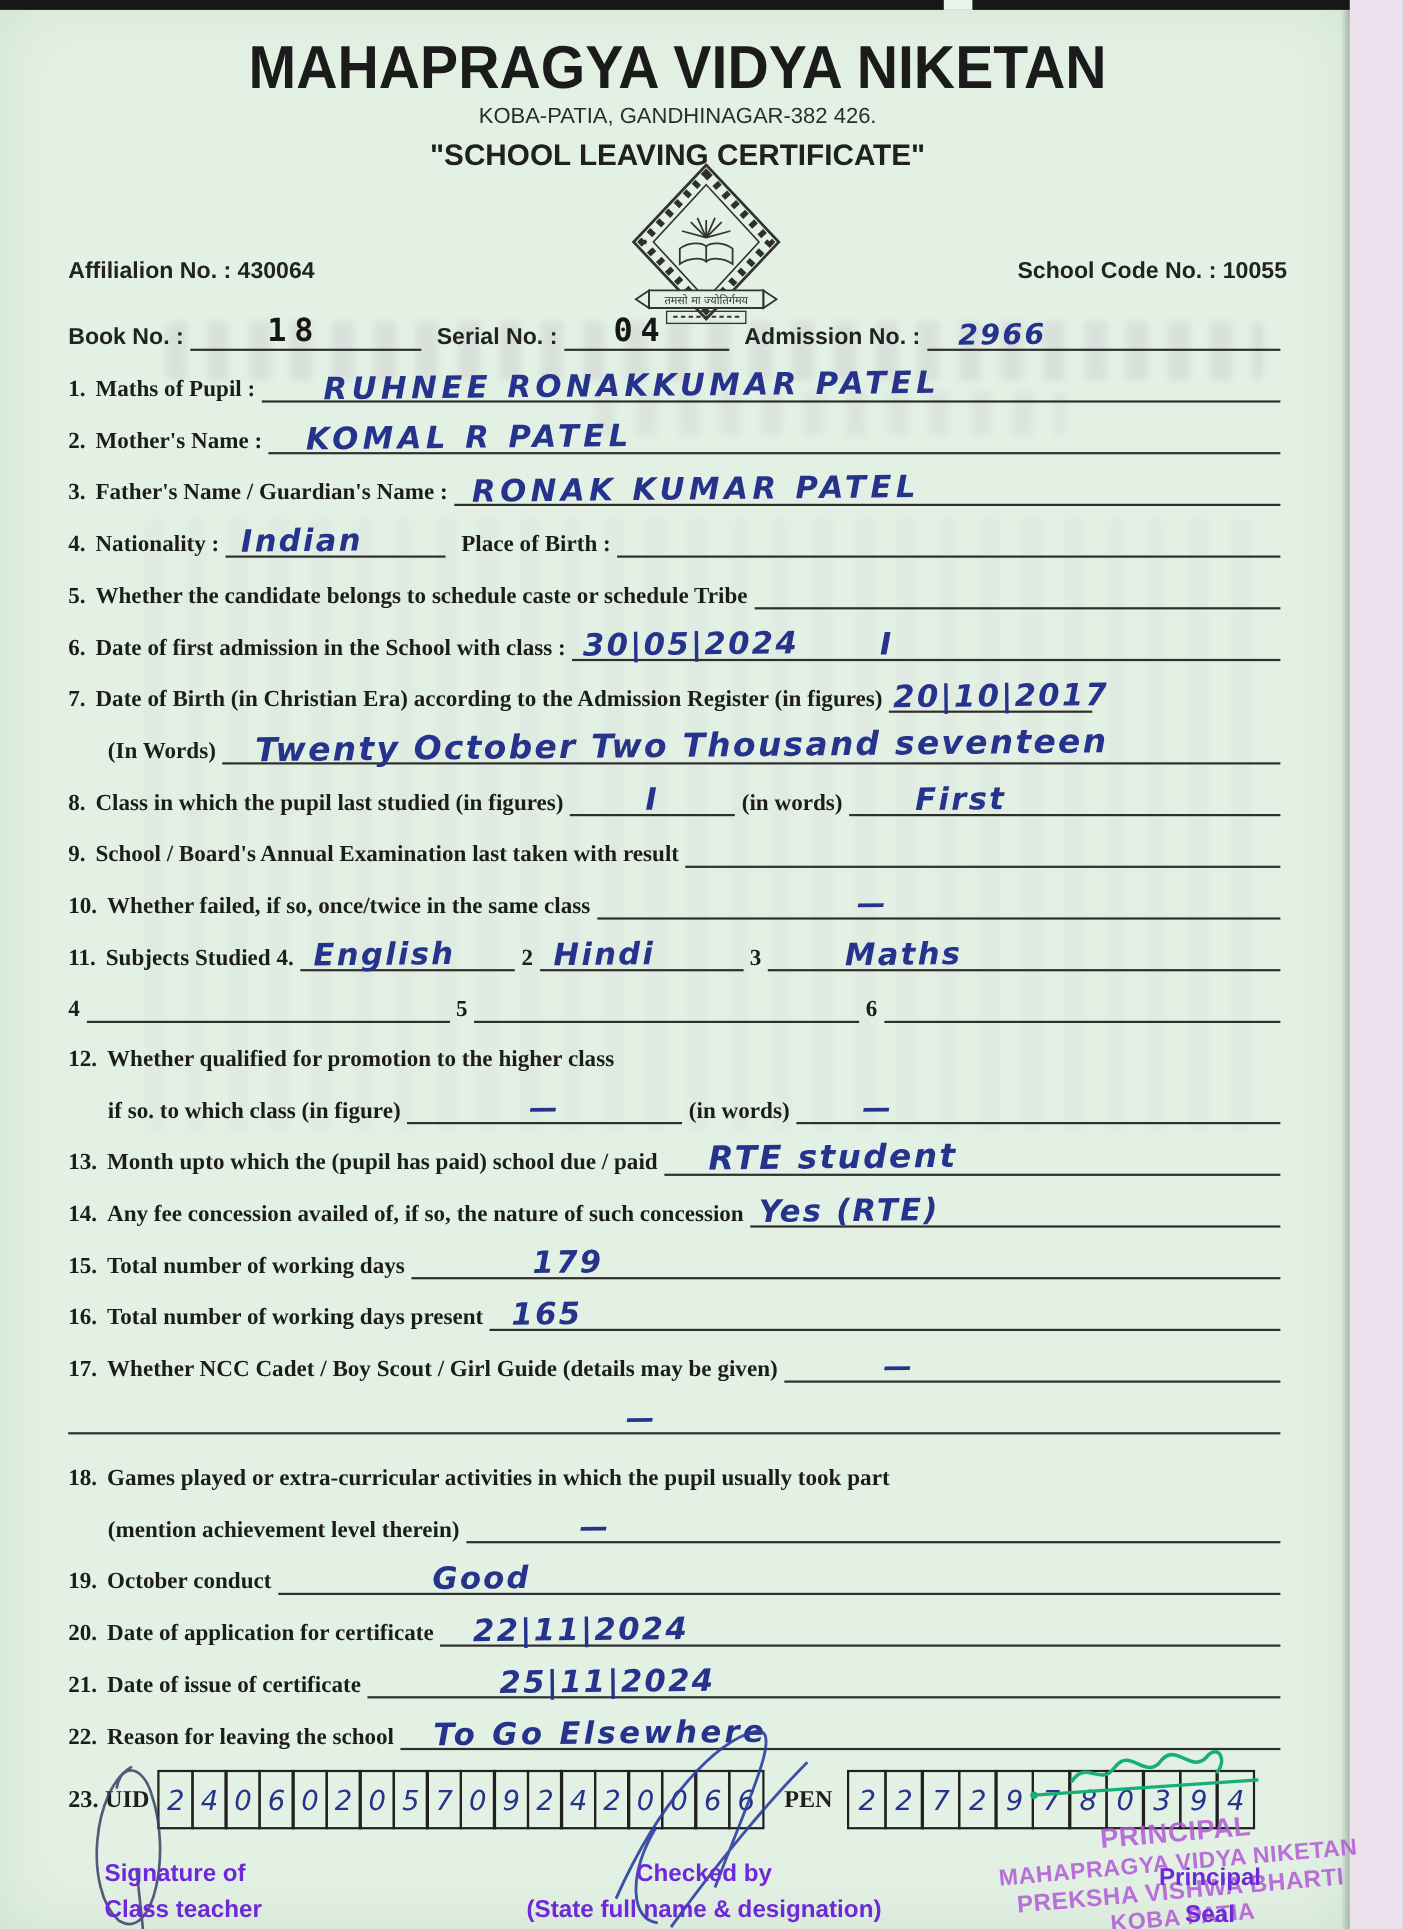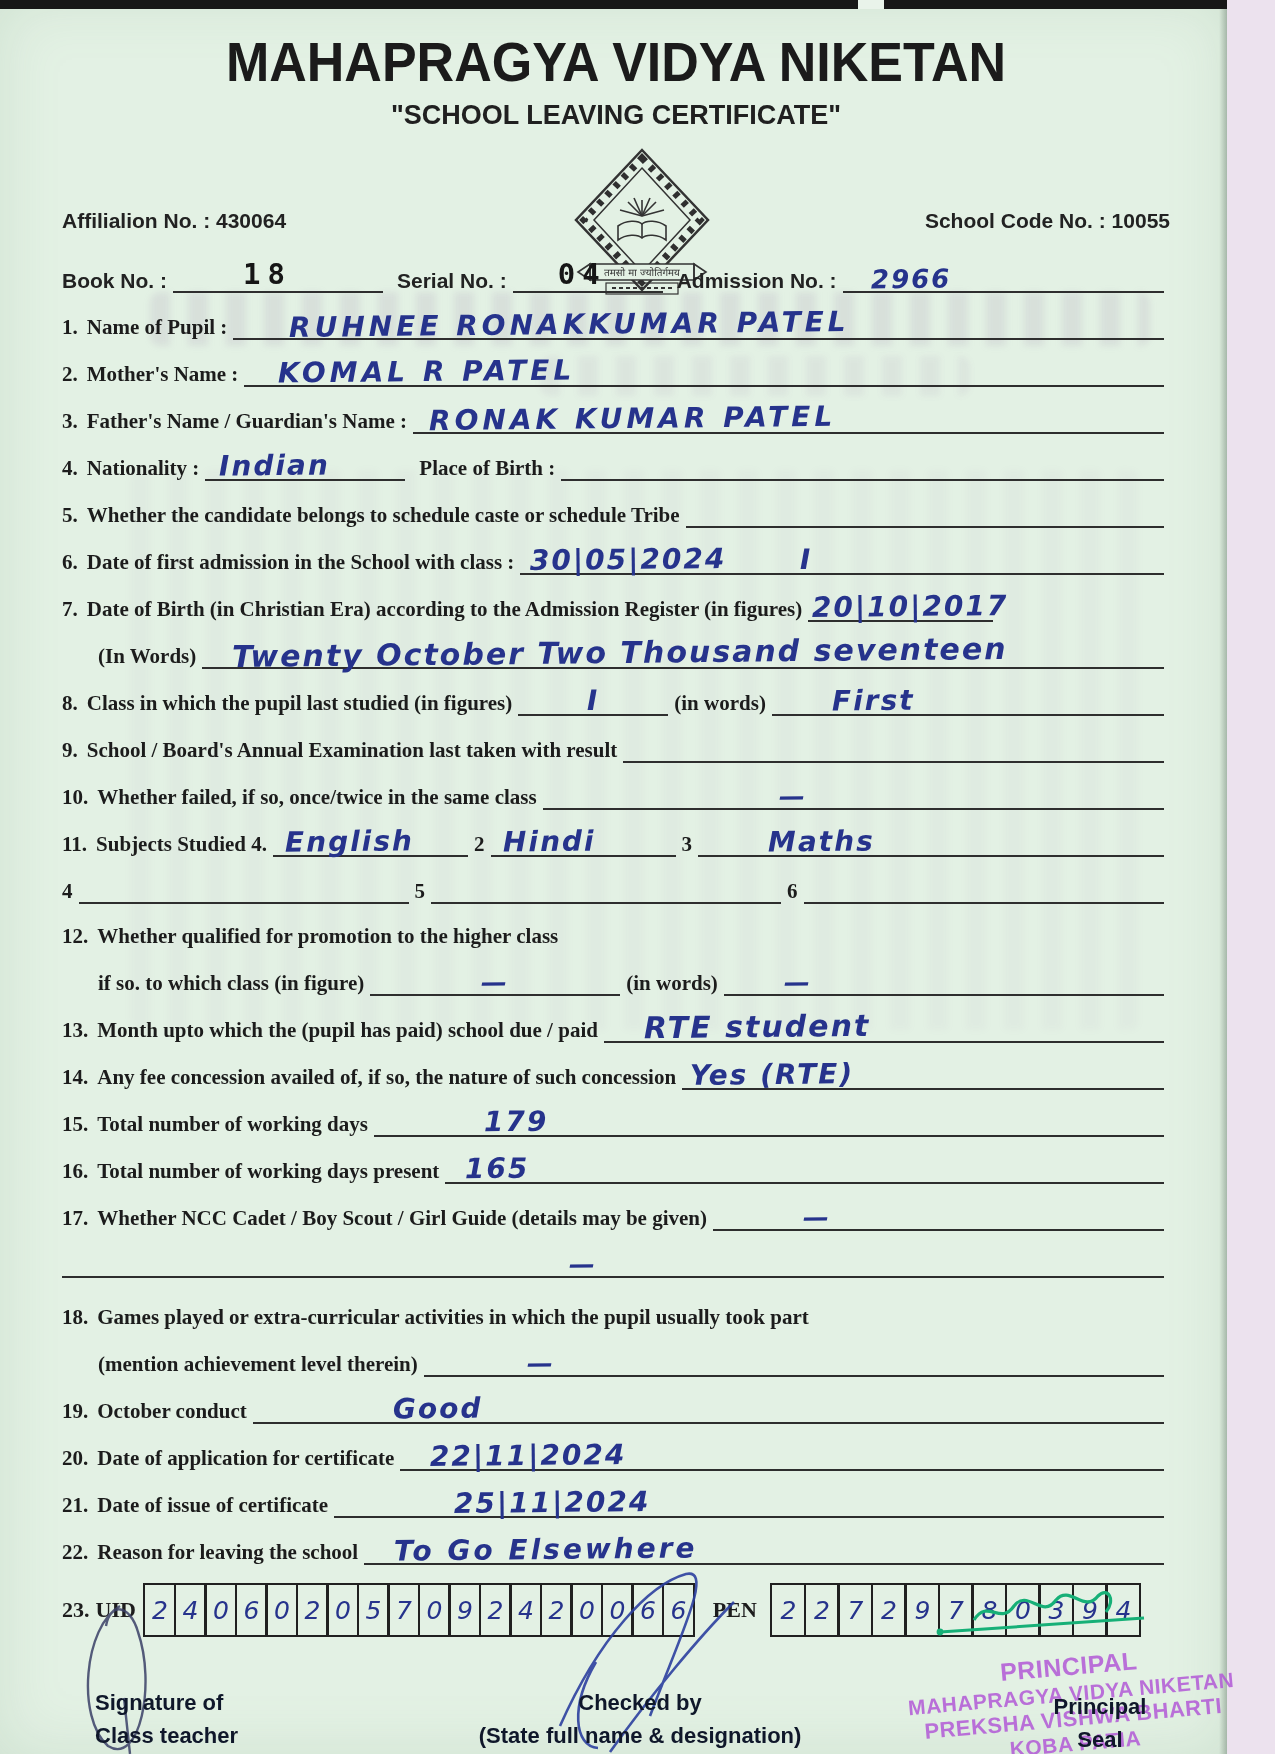--- a/index.html
+++ b/index.html
@@ -47,21 +47,21 @@
   .cells{display:flex;margin-left:10px;}
   .cell{width:29px;height:50px;border:2.5px solid #202020;margin-left:-2.5px;position:relative;
         display:flex;align-items:center;justify-content:center;
         font-family:"DejaVu Sans",sans-serif;font-style:italic;color:#26338c;font-size:25px;font-weight:500;}
   .pen-label{margin:0 6px 0 18px;font-family:"Liberation Serif",serif;}
 
   .ghost{position:absolute;filter:blur(3px);border-radius:10px;pointer-events:none;
          background:repeating-linear-gradient(90deg,rgba(145,115,160,.13) 0 20px,rgba(145,115,160,0) 20px 38px);}
 
   .footer-label{position:absolute;font-family:"Liberation Sans",sans-serif;font-weight:700;
-                font-size:22px;color:#0f172a;line-height:1.5;}
+                font-size:22px;color:#6d28d9;line-height:1.5;}
   .stamp{position:absolute;left:852px;top:1652px;width:440px;transform:rotate(-5deg);
          text-align:center;font-family:"Liberation Sans",sans-serif;font-weight:700;
          color:rgba(178,88,214,.85);line-height:1.18;letter-spacing:.5px;}
   .stamp .s1{font-size:25px;}
   .stamp .s2{font-size:21px;}
   .stamp .s3{font-size:22px;}
   .stamp .s4{font-size:21px;}
   svg text{font-family:"DejaVu Sans",sans-serif;}
 </style>
 </head>
@@ -98,20 +98,21 @@
       <polygon points="18,118 6,126 18,134" fill="none" stroke="#333" stroke-width="1.6"></polygon>
       <polygon points="122,118 134,126 122,134" fill="none" stroke="#333" stroke-width="1.6"></polygon>
       <text x="70" y="130" text-anchor="middle" font-size="10" fill="#333">तमसो मा ज्योतिर्गमय</text>
       <rect x="34" y="137" width="72" height="11" fill="none" stroke="#333" stroke-width="1.2"></rect>
       <line x1="40" y1="142" x2="100" y2="142" stroke="#333" stroke-width="1.8" stroke-dasharray="4 3"></line>
     </g>
   </svg>
 
   <div class="content">
     <div class="school-name">MAHAPRAGYA VIDYA NIKETAN</div>
+    <div class="address">KOBA-PATIA, GANDHINAGAR-382 426.</div>
     <div class="cert-title">"SCHOOL LEAVING CERTIFICATE"</div>
 
     <div class="affil-row">
       <span>Affilialion No. : 430064</span>
       <span>School Code No. : 10055</span>
     </div>
 
     <div class="book-row">
       <span>Book No. :</span>
       <span class="fill fx" style="width:210px;">
@@ -122,21 +123,21 @@
         <span class="hw printnum" style="left:45px;">04</span>
       </span>
       <span class="lblgap">Admission No. :</span>
       <span class="fill">
         <span class="hw" style="left:28px;">2966</span>
       </span>
     </div>
 
     <div class="item">
       <span class="num">1.</span>
-      <span class="lbl">Name of Pupil :</span>
+      <span class="lbl">Maths of Pupil :</span>
       <span class="fill">
           <span class="hw big" style="letter-spacing:4px;">RUHNEE  RONAKKUMAR  PATEL</span>
         </span>
     </div>
 
     <div class="item">
       <span class="num">2.</span>
       <span class="lbl">Mother's Name :</span>
       <span class="fill">
           <span class="hw big" style="left:34px;letter-spacing:4px;">KOMAL  R  PATEL</span>

